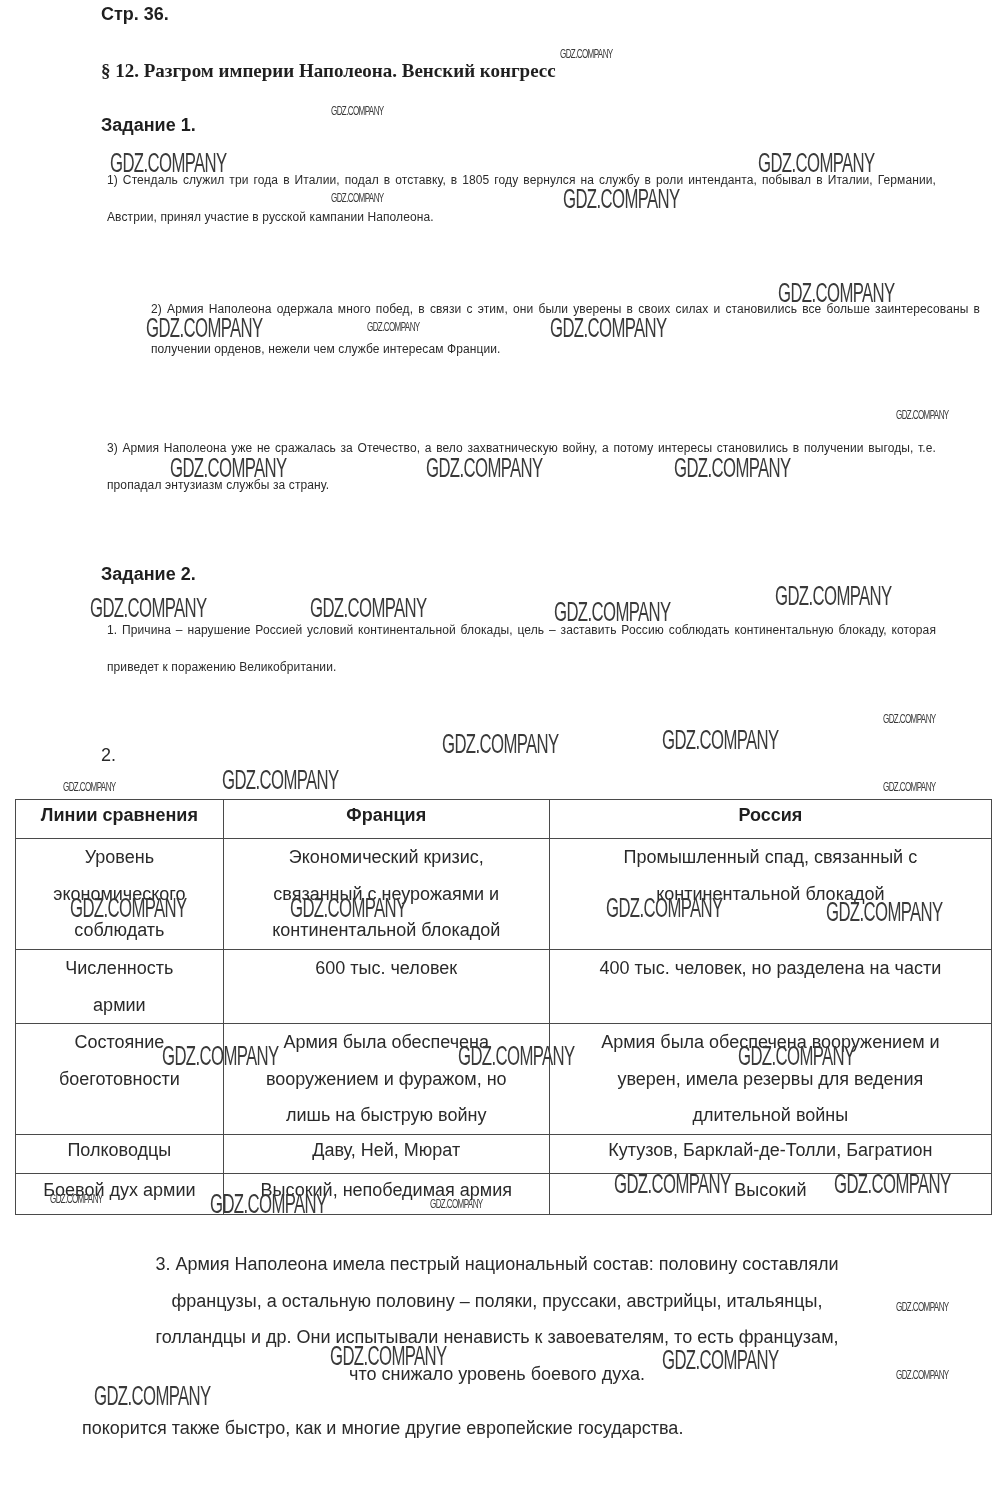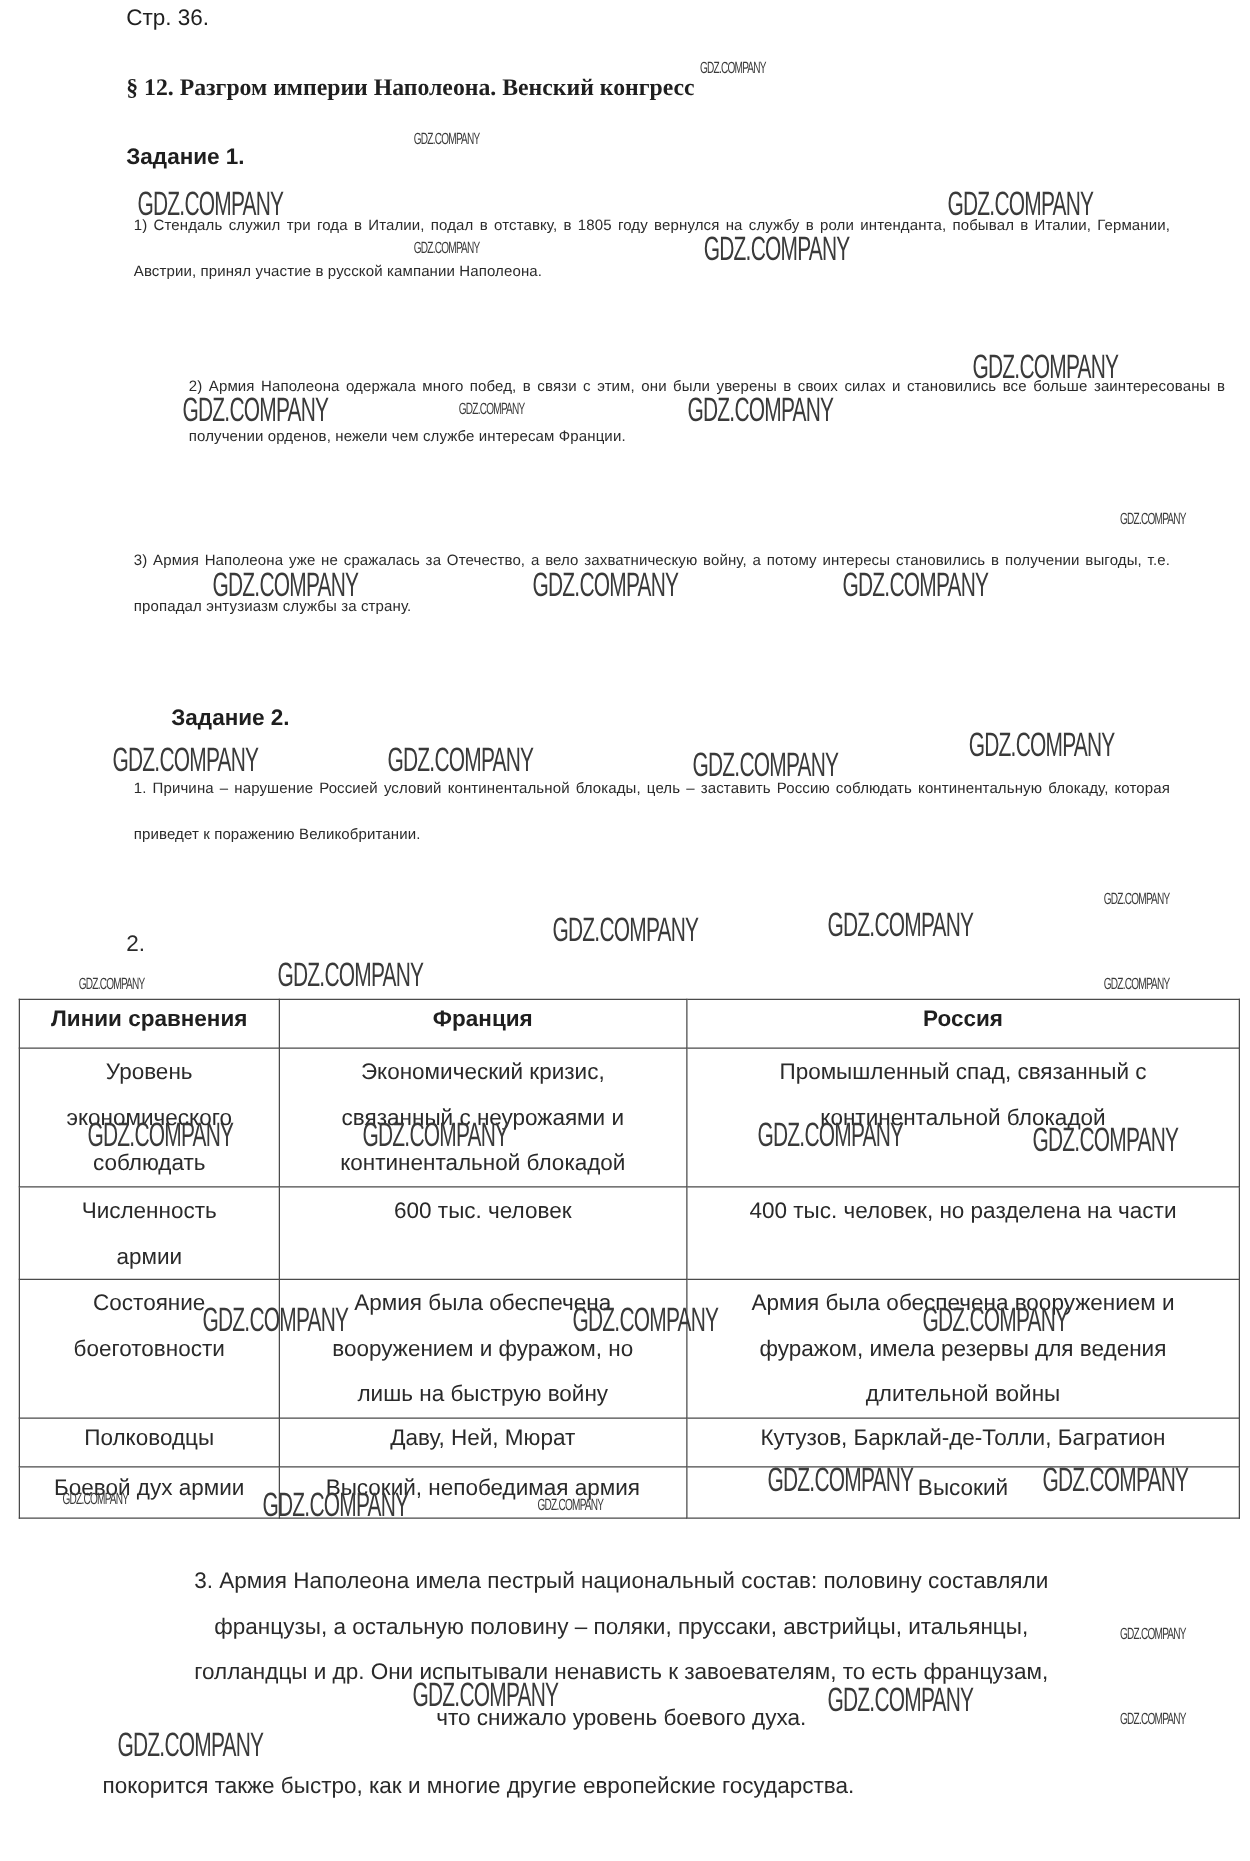--- a/index.html
+++ b/index.html
@@ -11,21 +11,21 @@
       width: 1000px;
       height: 1489px;
       position: relative;
       overflow: hidden;
       font-family: "Liberation Sans", sans-serif;
       color: #222222;
     }
     .abs { position: absolute; }
     .page-ref {
       left: 101px; top: 4px;
-      font-size: 18px; font-weight: normal; color: #1f1f1f;
+      font-size: 18px; font-weight: bold; color: #1f1f1f;
     }
     .section-title {
       left: 101px; top: 60px;
       font-size: 19px; font-weight: bold; color: #1f1f1f; font-family: Liberation Serif, serif;
     }
     .task-heading {
       font-size: 18px; font-weight: bold; color: #1f1f1f;
     }
     .para {
       left: 107px; width: 829px;
@@ -99,21 +99,21 @@
 <div class="abs para" style="top:162px;">
   <p>1) Стендаль служил три года в Италии, подал в отставку, в 1805 году вернулся на службу в роли интенданта, побывал в Италии, Германии, Австрии, принял участие в русской кампании Наполеона.</p>
 </div>
 <div class="abs para" style="top:289px;margin-left:44px;">
   <p style="line-height:40px;">2) Армия Наполеона одержала много побед, в связи с этим, они были уверены в своих силах и становились все больше заинтересованы в получении орденов, нежели чем службе интересам Франции.</p>
 </div>
 <div class="abs para" style="top:430px;">
   <p>3) Армия Наполеона уже не сражалась за Отечество, а вело захватническую войну, а потому интересы становились в получении выгоды, т.е. пропадал энтузиазм службы за страну.</p>
 </div>
 
-<div class="abs task-heading" style="left:101px; top:564px;margin-left:36px;">Задание 2.</div>
+<div class="abs task-heading" style="left:101px; top:564px;">Задание 2.</div>
 
 <div class="abs para" style="top:612px;">
   <p>1. Причина – нарушение Россией условий континентальной блокады, цель – заставить Россию соблюдать континентальную блокаду, которая приведет к поражению Великобритании.</p>
 </div>
 
 <div class="abs" style="left:101px; top:745px; font-size:18px; color:#2a2a2a;">2.</div>
 
 <table class="abs cmp-table">
   <colgroup>
     <col class="col1">
@@ -161,21 +161,21 @@
         <span class="cell-line">Состояние</span>
         <span class="cell-line">боеготовности</span>
       </td>
       <td>
         <span class="cell-line">Армия была обеспечена</span>
         <span class="cell-line">вооружением и фуражом, но</span>
         <span class="cell-line">лишь на быструю войну</span>
       </td>
       <td>
         <span class="cell-line">Армия была обеспечена вооружением и</span>
-        <span class="cell-line">фуражом, имела резервы для ведения</span>
+        <span class="cell-line">уверен, имела резервы для ведения</span>
         <span class="cell-line">длительной войны</span>
       </td>
     </tr>
     <tr class="r4">
       <td>
         <span class="cell-line">Полководцы</span>
       </td>
       <td>
         <span class="cell-line">Даву, Ней, Мюрат</span>
       </td>

